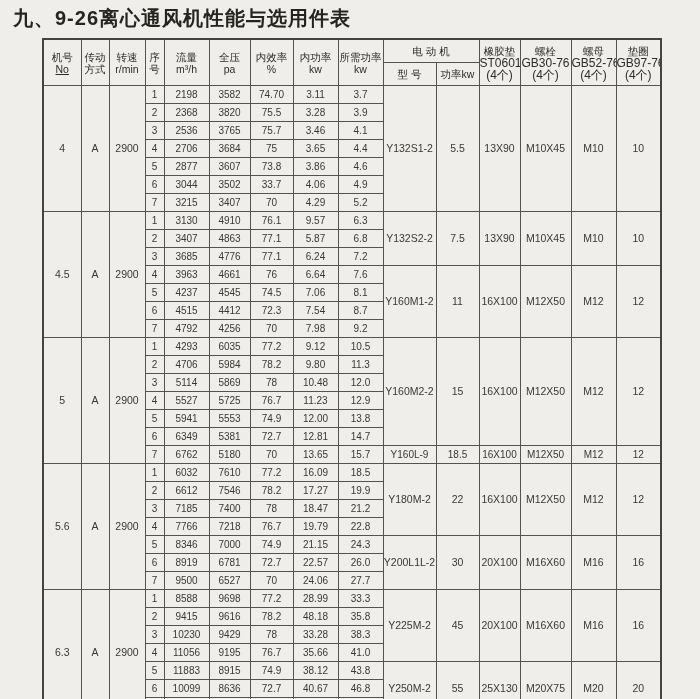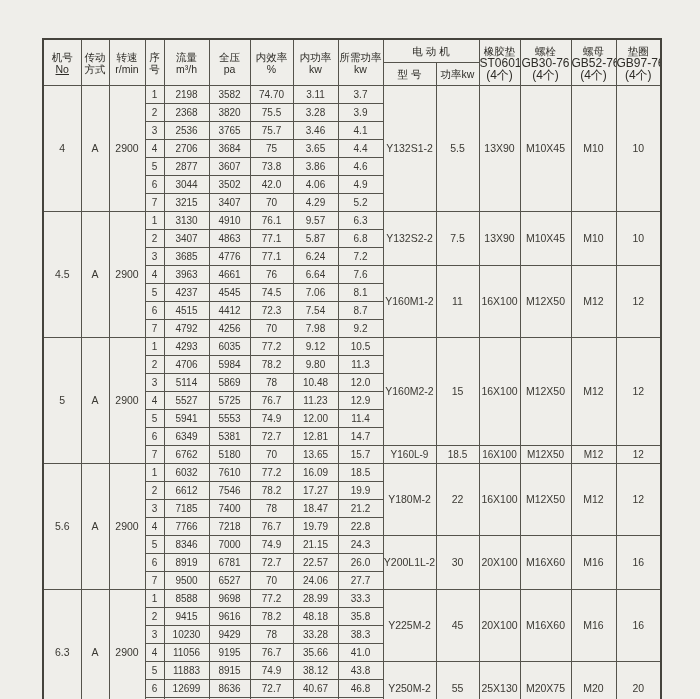--- a/index.html
+++ b/index.html
@@ -58,20 +58,21 @@
     height: 17px;
     line-height: 17px;
     color: #3a3832;
   }
   tbody td[rowspan] { font-size: 10.5px; }
 </style>
 </head>
 <body>
 
 <div class="page">
+  <div class="title">九、9-26离心通风机性能与选用件表</div>
 
   <table class="spec">
     <colgroup>
       <col style="width:38px">
         <col style="width:28px">
         <col style="width:36px">
       <col style="width:19px">
         <col style="width:45px">
         <col style="width:41px">
       <col style="width:43px">
@@ -196,21 +197,21 @@
           <td>2877</td>
           <td>3607</td>
           <td>73.8</td>
           <td>3.86</td>
           <td>4.6</td>
         </tr>
         <tr>
           <td>6</td>
           <td>3044</td>
           <td>3502</td>
-          <td>42.0</td>
+          <td>33.7</td>
           <td>4.06</td>
           <td>4.9</td>
         </tr>
         <tr>
           <td>7</td>
           <td>3215</td>
           <td>3407</td>
           <td>70</td>
           <td>4.29</td>
           <td>5.2</td>
@@ -326,21 +327,21 @@
           <td>76.7</td>
           <td>11.23</td>
           <td>12.9</td>
         </tr>
         <tr>
           <td>5</td>
           <td>5941</td>
           <td>5553</td>
           <td>74.9</td>
           <td>12.00</td>
-          <td>11.4</td>
+          <td>13.8</td>
         </tr>
         <tr>
           <td>6</td>
           <td>6349</td>
           <td>5381</td>
           <td>72.7</td>
           <td>12.81</td>
           <td>14.7</td>
         </tr>
         <tr>
@@ -478,21 +479,21 @@
           <td>43.8</td>
           <td rowspan="3">Y250M-2</td>
           <td rowspan="3">55</td>
           <td rowspan="3">25X130</td>
           <td rowspan="3">M20X75</td>
           <td rowspan="3">M20</td>
           <td rowspan="3">20</td>
         </tr>
         <tr>
           <td>6</td>
-          <td>12699</td>
+          <td>10099</td>
           <td>8636</td>
           <td>72.7</td>
           <td>40.67</td>
           <td>46.8</td>
         </tr>
         <tr>
           <td>7</td>
           <td>13525</td>
           <td>8310</td>
           <td>70</td>

